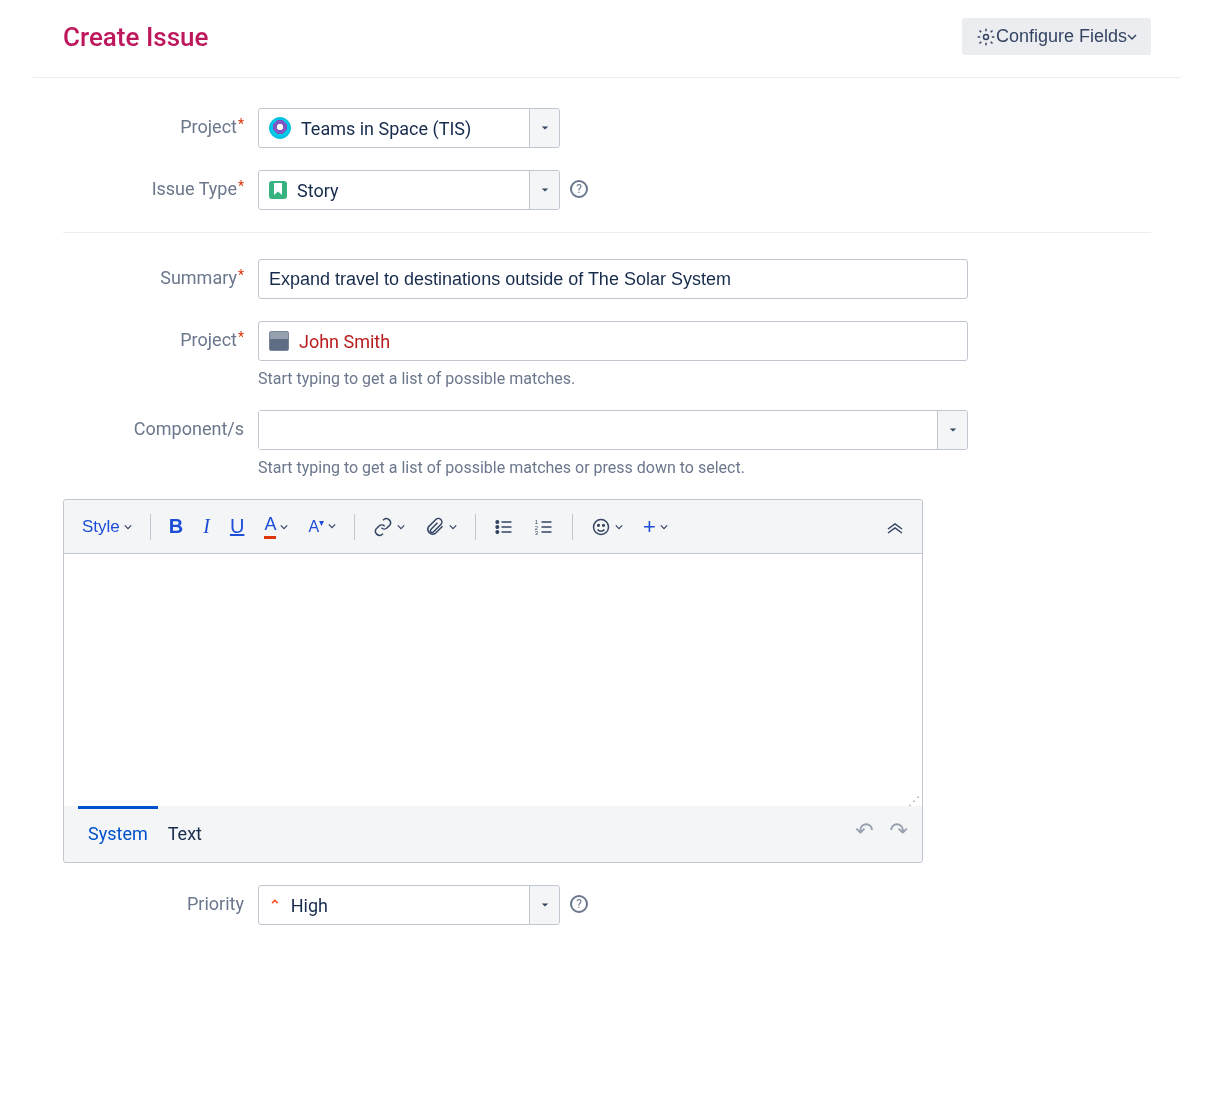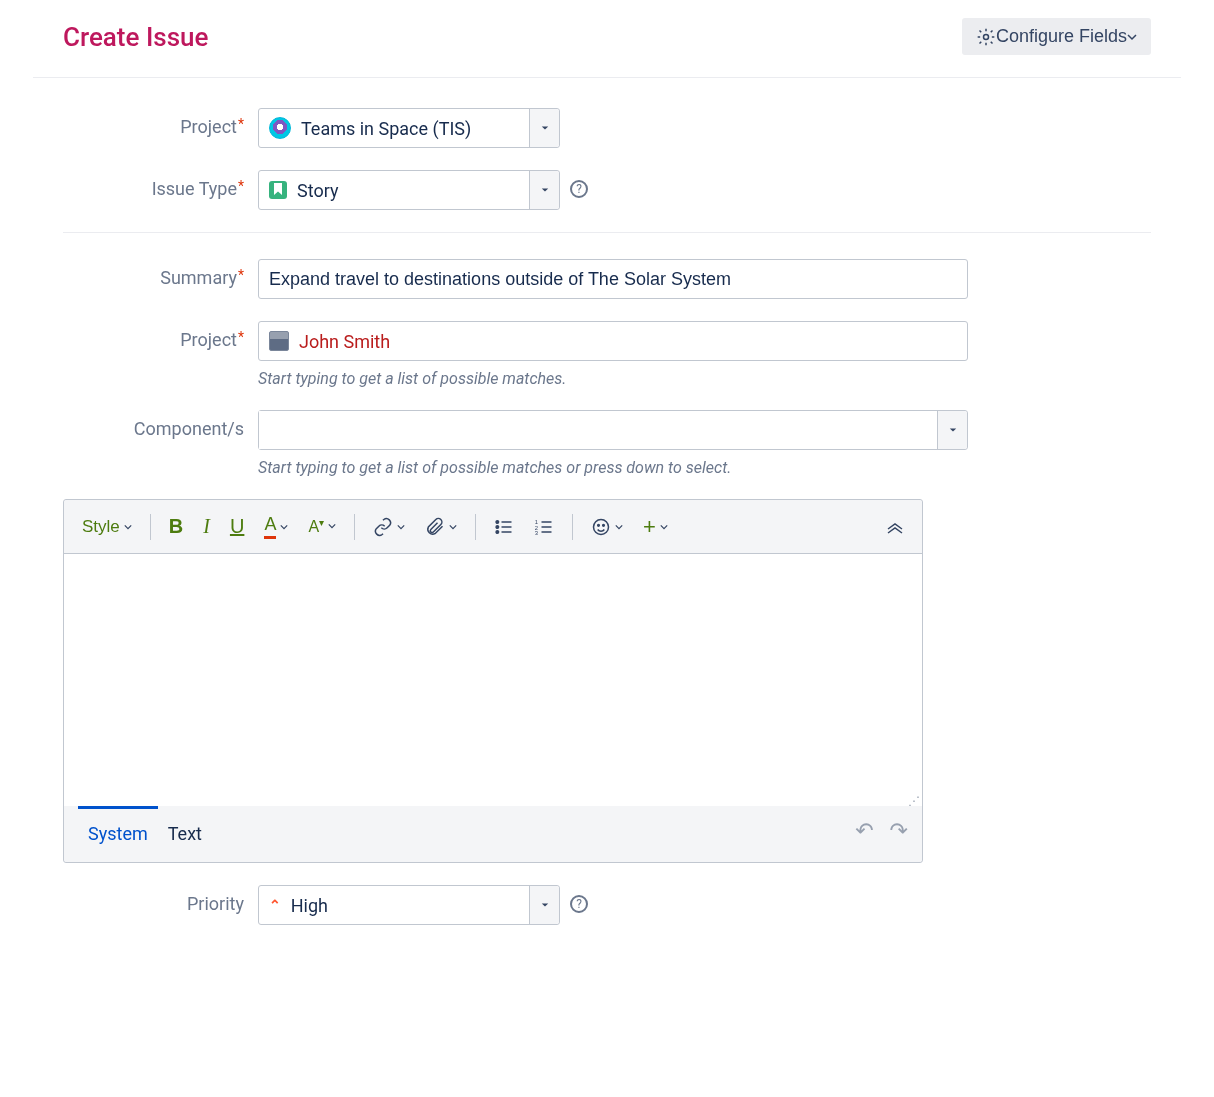--- a/index.html
+++ b/index.html
@@ -73,35 +73,35 @@
     width: 710px; height: 40px; border: 1px solid #c1c7d0; border-radius: 3px;
     padding: 0 10px; font-size: 18px; color: #172b4d;
   }
   .user-input {
     width: 710px; height: 40px; border: 1px solid #c1c7d0; border-radius: 3px;
     display: flex; align-items: center; gap: 10px; padding: 0 10px;
     font-size: 18px; color: #b91c1c; background: #fff;
   }
   .user-avatar { width: 20px; height: 20px; background: #5e6c84; border-radius: 2px; flex-shrink: 0;
     background: linear-gradient(#97a0af 40%, #5e6c84 40%); border: 1px solid #7a869a; }
-  .hint { font-size: 16px; color: #6b778c; margin-top: 8px; font-style: italic; }
+  .hint { font-size: 16px; color: #6b778c; margin-top: 8px; }
   .combo-box {
     width: 710px; height: 40px; border: 1px solid #c1c7d0; border-radius: 3px;
     display: flex; background: #fff;
   }
   .combo-box input { flex: 1; border: none; outline: none; padding: 0 10px; font-size: 18px; }
   .editor { width: 860px; border: 1px solid #c1c7d0; border-radius: 3px; background: #f4f5f7; }
   .toolbar {
     display: flex; align-items: center; gap: 4px; padding: 8px 10px;
     border-bottom: 1px solid #c1c7d0; background: #f4f5f7;
     border-top-left-radius: 3px; border-top-right-radius: 3px;
   }
   .tb-btn {
     border: none; background: transparent; padding: 6px 8px; cursor: pointer;
-    display: inline-flex; align-items: center; gap: 4px; color: #4d7c0f;
+    display: inline-flex; align-items: center; gap: 4px; color: #1d4ed8;
     border-radius: 3px; font-size: 17px;
   }
   .tb-sep { width: 1px; height: 26px; background: #c1c7d0; margin: 0 6px; }
   .caret-down { width: 8px; height: 8px; }
   .tb-collapse { margin-left: auto; }
   .editor-area {
     background: #fff; min-height: 240px; border: none; width: 100%;
     resize: none; outline: none; padding: 10px; font-size: 15px; font-family: inherit;
     display: block;
   }

